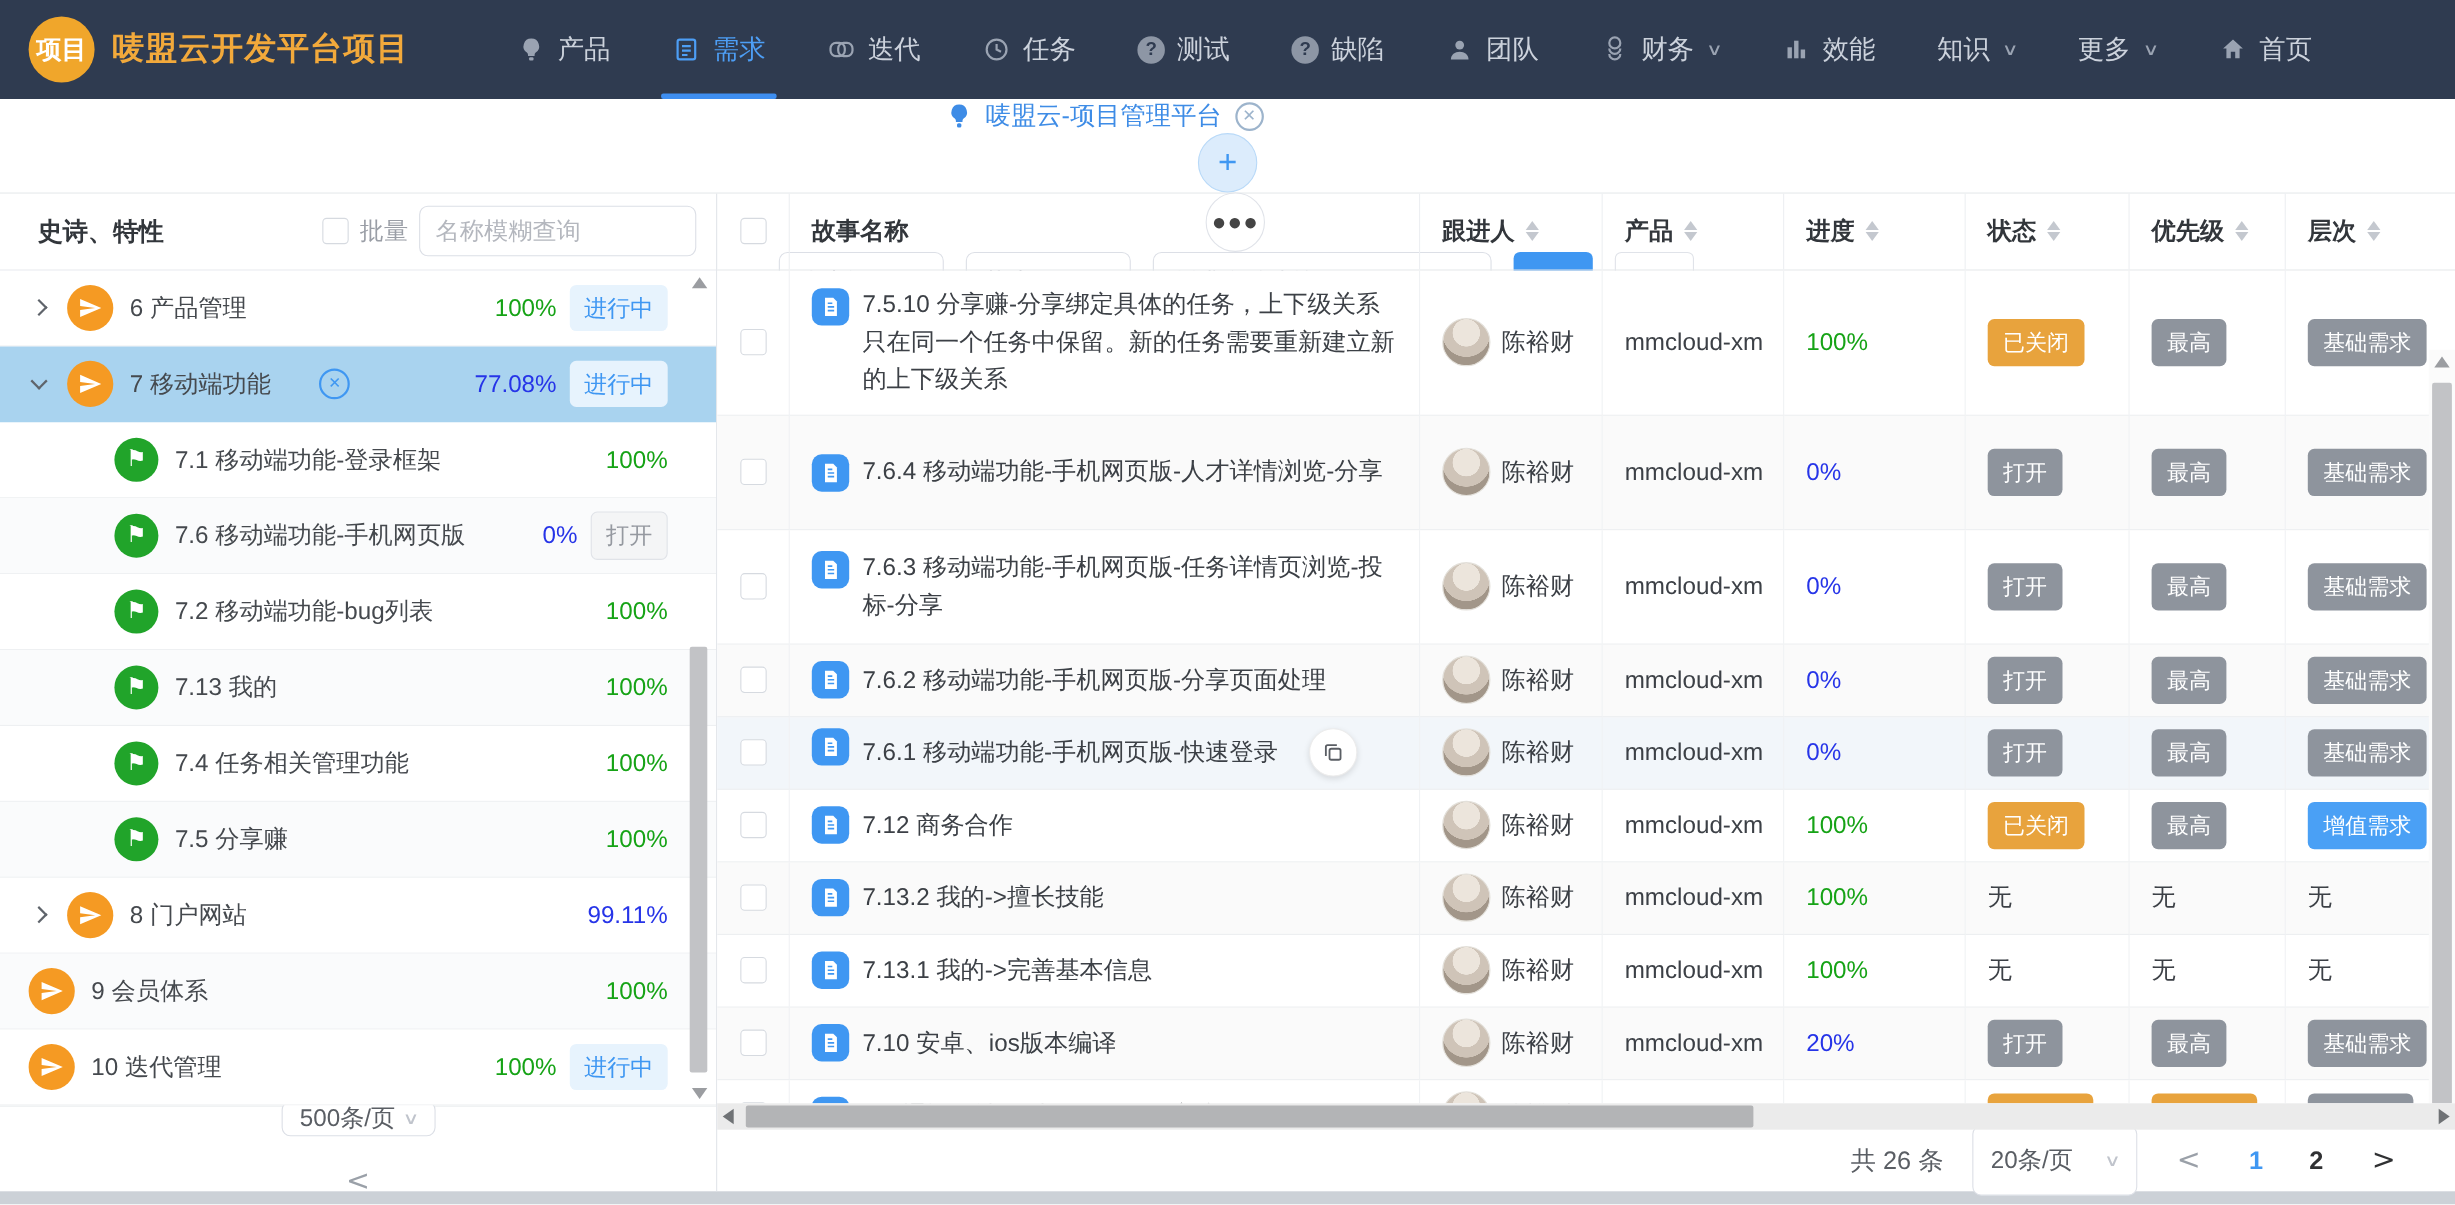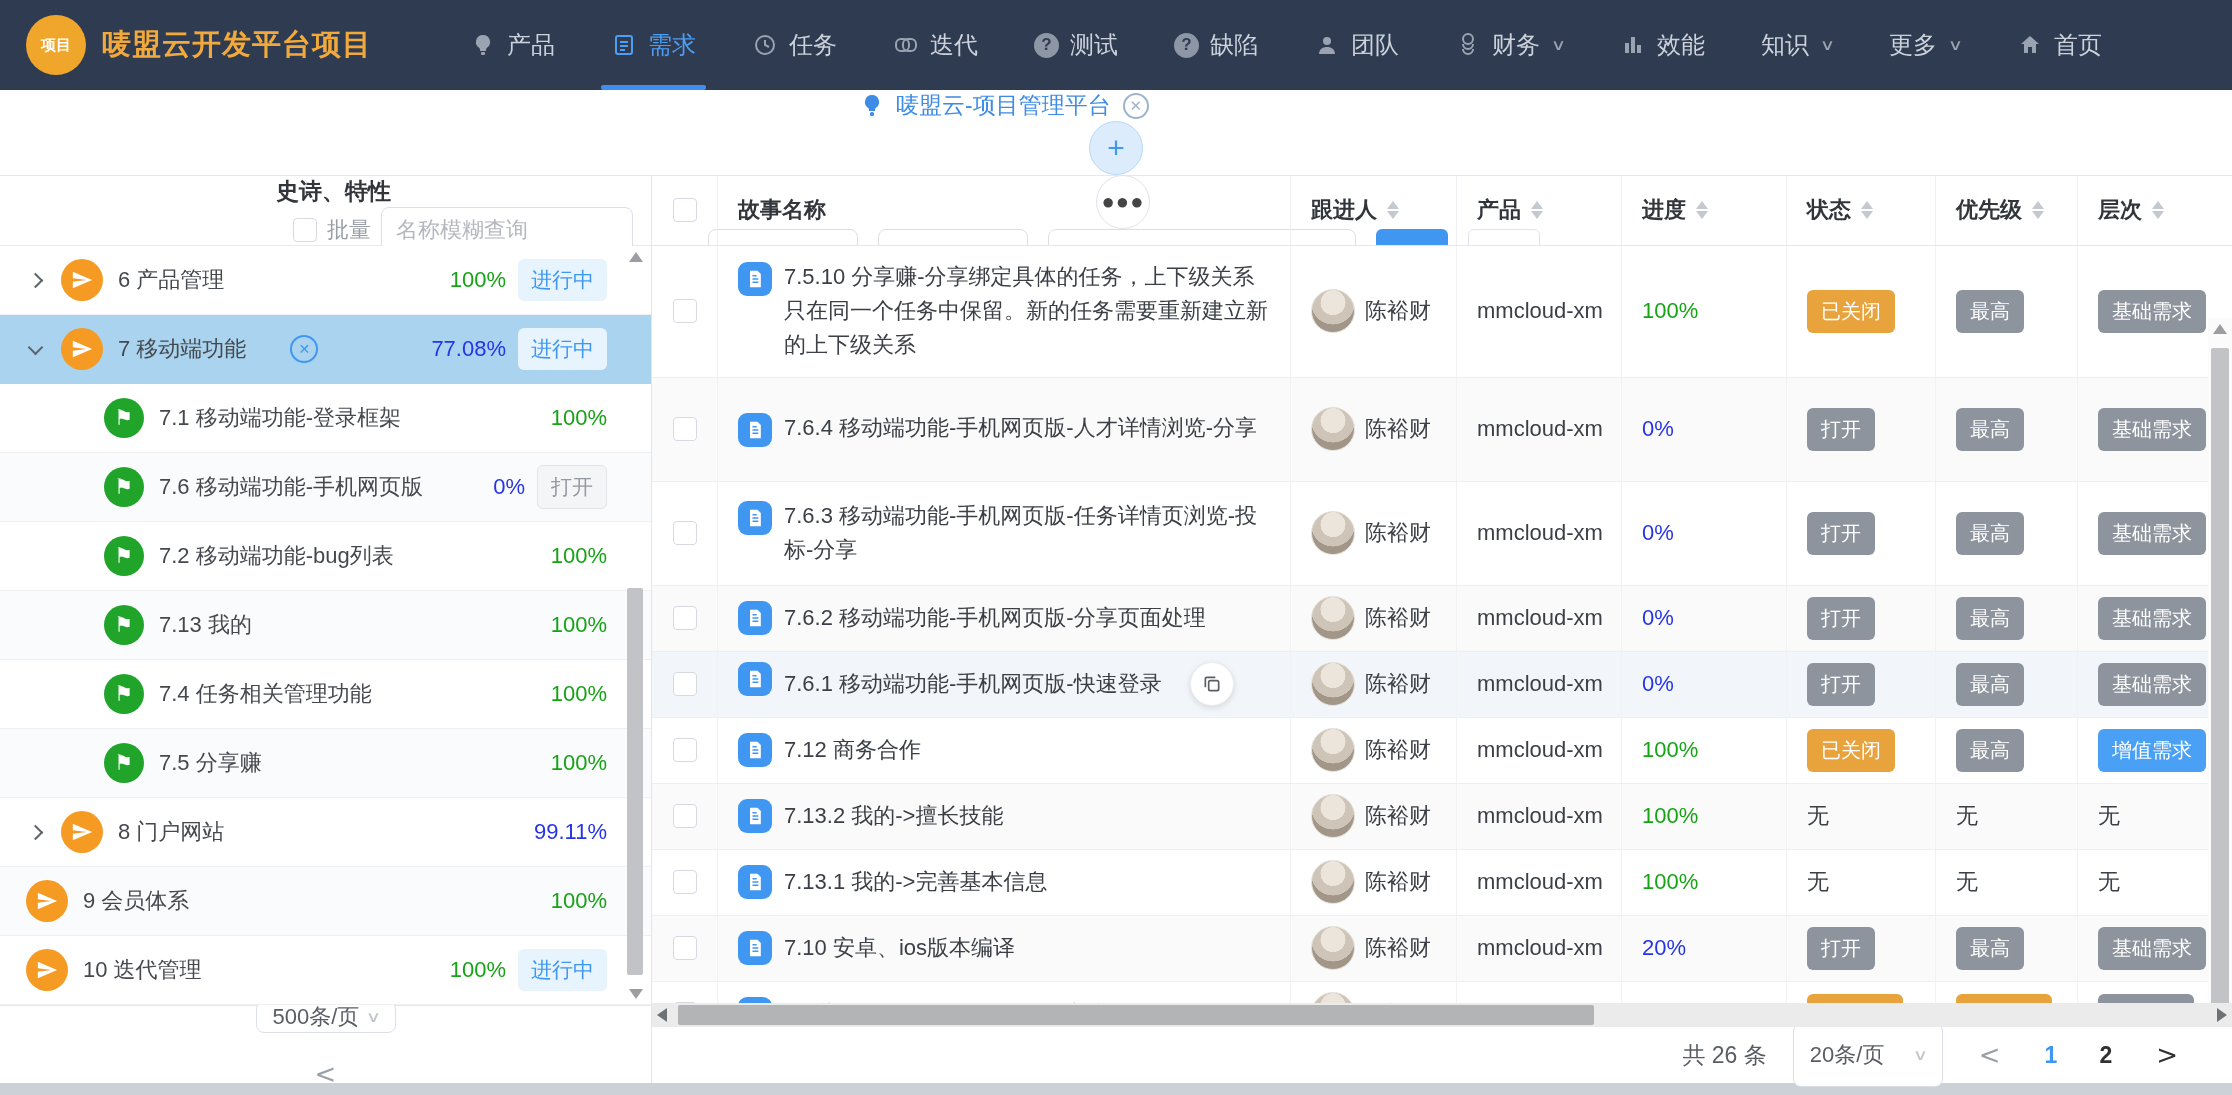--- a/index.html
+++ b/index.html
@@ -2,21 +2,21 @@
 <html><head>
 <meta charset="utf-8">
 <style>
   * { margin:0; padding:0; box-sizing:border-box; }
   html,body { width:2232px; height:1095px; overflow:hidden; background:#fff;
     font-family:"Liberation Sans","DejaVu Sans",sans-serif; }
 
   
   .nav { height:90px; background:#2f3b50; display:flex; align-items:center; padding:0 26px; }
   .logo { width:60px; height:60px; border-radius:50%; background:#f0a62b; color:#fff;
-    font-size:15px; font-weight:bold; display:flex; align-items:center; justify-content:center; flex:0 0 auto; }
+    font-size:23px; font-weight:bold; display:flex; align-items:center; justify-content:center; flex:0 0 auto; }
   .proj-title { color:#f2a93b; font-size:29px; font-weight:bold; margin:0 70px 0 16px; letter-spacing:1px; }
   .nav-items { display:flex; height:90px; }
   .nav-item { display:flex; align-items:center; gap:11px; color:#ccd2dc; font-size:24px;
     padding:0 28px; height:90px; position:relative; cursor:pointer; }
   .nav-item.active { color:#4d9ef5; }
   .nav-item.active::after { content:""; position:absolute; left:18px; right:18px; bottom:0;
     height:5px; background:#3e8ef0; border-radius:2px; }
   .nav-item .icn { width:26px; height:26px; display:flex; align-items:center; justify-content:center; }
   .caret { font-size:15px; color:#9aa3b2; margin-left:2px; transform:scaleX(1.4); }
   .qcircle { width:25px; height:25px; border-radius:50%; background:#8d96a5; color:#2f3b50;
@@ -48,21 +48,21 @@
   .plus-solid { width:58px; height:58px; background:#3f97f2; color:#fff; font-size:32px; border:none; }
   .up-btn { width:60px; height:58px; background:#fff; border:1px solid #e0e3e9; border-radius:8px; }
   .trash-btn { width:64px; height:58px; background:#f56a6a; border:none; border-radius:8px; }
 
   
   .content { display:flex; height:908px; border-top:1px solid #e6e9ec; }
 
   
   .left-panel { width:652px; border-right:1px solid #e2e5e9; display:flex; flex-direction:column; }
   .lp-header { height:70px; display:flex; align-items:center; padding:0 18px 0 34px;
-    border-bottom:1px solid #e8eaee;flex-direction:column; }
+    border-bottom:1px solid #e8eaee; }
   .lp-title { font-size:23px; font-weight:bold; color:#32363b; }
   .lp-header .grp { margin-left:auto; display:flex; align-items:center; gap:10px; }
   .chk { width:24px; height:24px; border:1px solid #d6dae0; border-radius:4px; background:#fff; flex:0 0 auto; }
   .batch { font-size:22px; color:#9a9ea6; }
   .lp-search { height:46px; width:252px; border:1px solid #dcdfe6; border-radius:8px; padding:0 14px;
     font-size:22px; outline:none; font-family:inherit; }
   .lp-search::placeholder { color:#b4b7be; }
   .lp-list { position:relative; height:760px; overflow:hidden; }
   .lp-item { height:69px; display:flex; align-items:center; border-bottom:1px solid #eef0f2;
     padding:0 44px 0 30px; cursor:pointer; background:#fff; }
@@ -175,35 +175,35 @@
       <span class="icn">
         <svg width="24" height="24" viewBox="0 0 24 24" fill="none" stroke="#4d9ef5" stroke-width="2">
             <rect x="4" y="3" width="16" height="18" rx="2"></rect>
             <path d="M8 9h8M8 13h8M8 17h5"></path>
           </svg>
       </span>
         <span>需求</span>
     </div>
     <div class="nav-item">
       <span class="icn">
+        <svg width="26" height="26" viewBox="0 0 26 26" fill="none" stroke="#9aa3b2" stroke-width="2">
+            <rect x="3" y="7" width="13" height="12" rx="5"></rect>
+            <rect x="10" y="7" width="13" height="12" rx="5"></rect>
+          </svg>
+      </span>
+        <span>迭代</span>
+    </div>
+    <div class="nav-item">
+      <span class="icn">
         <svg width="24" height="24" viewBox="0 0 24 24" fill="none" stroke="#9aa3b2" stroke-width="2">
             <circle cx="12" cy="12" r="9"></circle>
             <path d="M12 7v5l4 2"></path>
           </svg>
       </span>
         <span>任务</span>
-    </div>
-    <div class="nav-item">
-      <span class="icn">
-        <svg width="26" height="26" viewBox="0 0 26 26" fill="none" stroke="#9aa3b2" stroke-width="2">
-            <rect x="3" y="7" width="13" height="12" rx="5"></rect>
-            <rect x="10" y="7" width="13" height="12" rx="5"></rect>
-          </svg>
-      </span>
-        <span>迭代</span>
     </div>
     <div class="nav-item">
       <span class="qcircle">?</span>
       <span>测试</span>
     </div>
     <div class="nav-item">
       <span class="qcircle">?</span>
       <span>缺陷</span>
     </div>
     <div class="nav-item">

